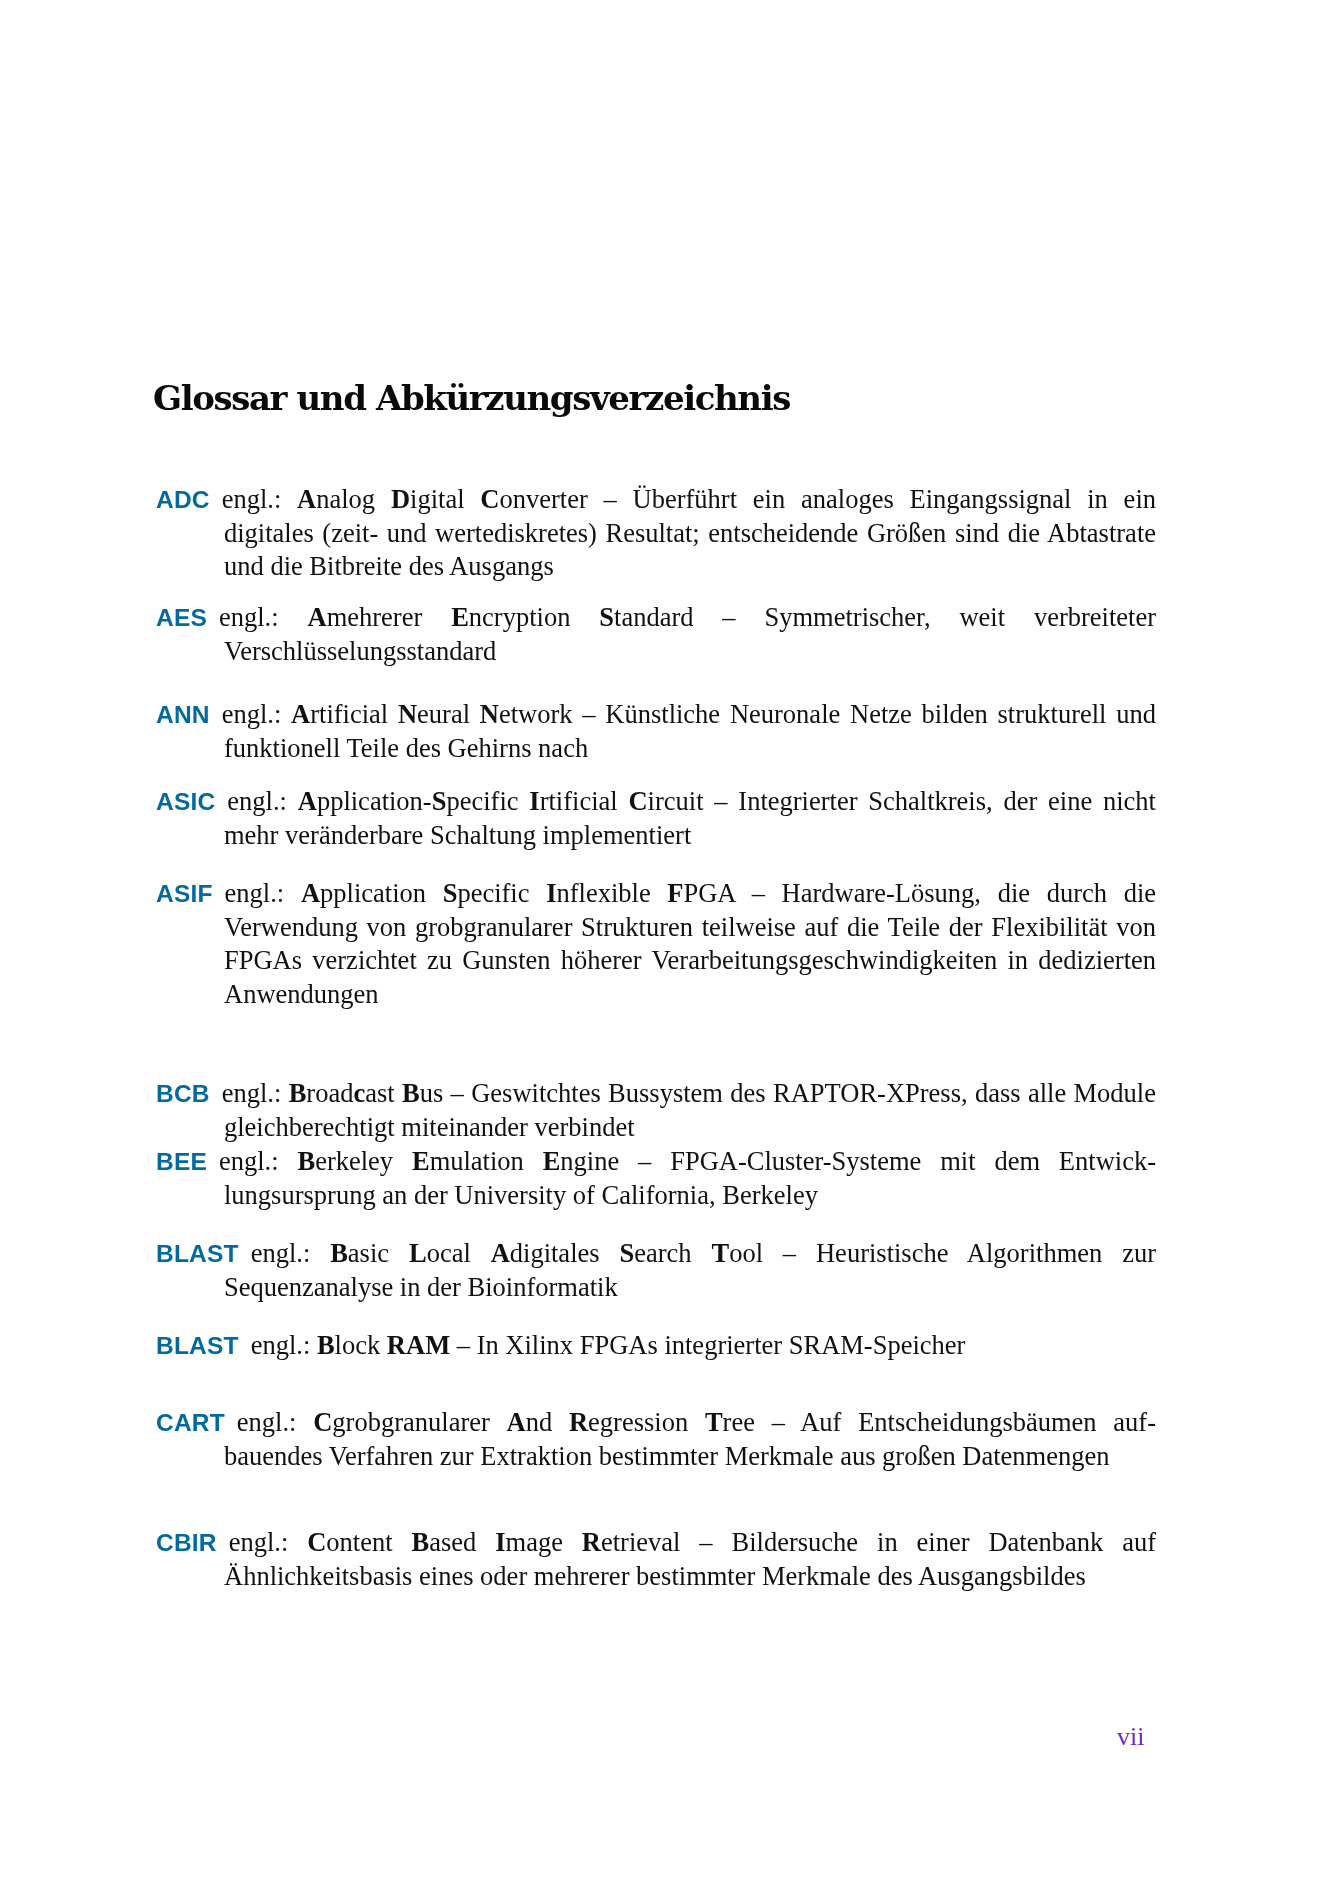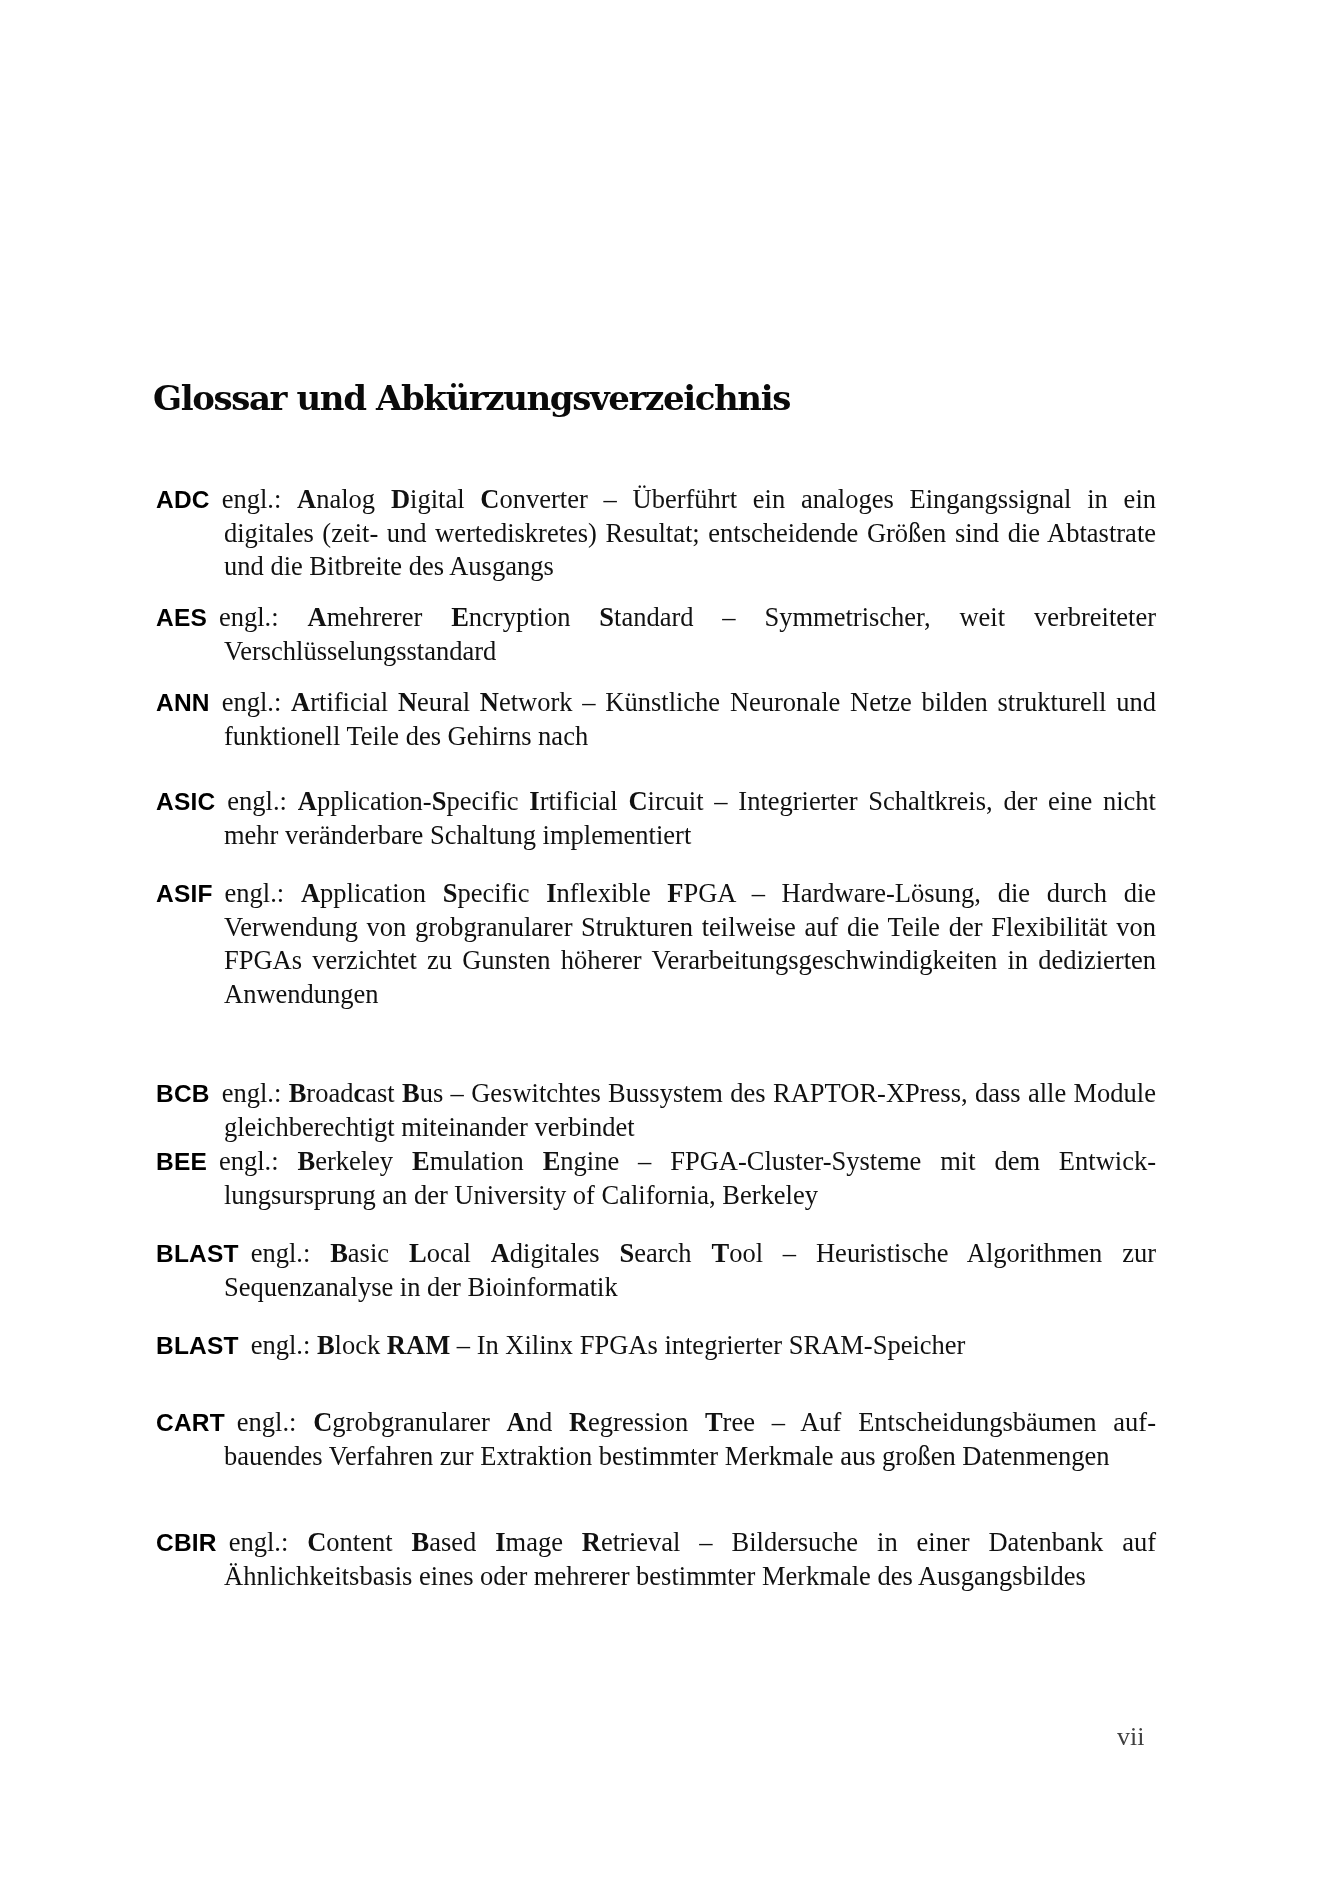--- a/index.html
+++ b/index.html
@@ -46,48 +46,48 @@
       text-indent: -68px;
       box-sizing: border-box;
       color: #111111;
     }
     .entry .term {
       font-family: "Liberation Sans", "DejaVu Sans", sans-serif;
       font-weight: bold;
       font-size: 24.5px;
       letter-spacing: 0.2px;
       margin-right: 12px;
-      color: #000000;
+      color: #0369a1;
     }
     .entry .def b {
       font-weight: bold;
     }
     .page-number {
       position: absolute;
       left: 1117px;
       top: 1722px;
       font-family: "Liberation Serif", "DejaVu Serif", serif;
       font-size: 26px;
       line-height: 30px;
-      color: #404040;
+      color: #6d28d9;
     }
   </style>
 </head>
 <body>
 
 <h1 class="page-title">Glossar und Abkürzungsverzeichnis</h1>
 
 <div class="glossary">
   <div class="entry" style="top:0px">
     <span class="term">ADC</span><span class="def"><span>engl.: </span><b>A</b><span>nalog </span><b>D</b><span>igital </span><b>C</b><span>onverter – Überführt ein analoges Eingangssignal in ein digitales (zeit- und wertediskretes) Resultat; entscheidende Größen sind die Abtastrate und die Bitbreite des Ausgangs</span></span>
   </div>
   <div class="entry" style="top:118px">
     <span class="term">AES</span><span class="def"><span>engl.: </span><b>A</b><span>mehrerer </span><b>E</b><span>ncryption </span><b>S</b><span>tandard – Symmetrischer, weit verbreiteter Verschlüsselungsstandard</span></span>
   </div>
-  <div class="entry" style="top:203px">
+  <div class="entry" style="top:215px">
     <span class="term">ANN</span><span class="def"><span>engl.: </span><b>A</b><span>rtificial </span><b>N</b><span>eural </span><b>N</b><span>etwork – Künstliche Neuronale Netze bilden struktu­rell und funktionell Teile des Gehirns nach</span></span>
   </div>
   <div class="entry" style="top:302px">
     <span class="term">ASIC</span><span class="def"><span>engl.: </span><b>A</b><span>pplication-</span><b>S</b><span>pecific </span><b>I</b><span>rtificial </span><b>C</b><span>ircuit – Integrierter Schaltkreis, der eine nicht mehr veränderbare Schaltung implementiert</span></span>
   </div>
   <div class="entry" style="top:394px">
     <span class="term">ASIF</span><span class="def"><span>engl.: </span><b>A</b><span>pplication </span><b>S</b><span>pecific </span><b>I</b><span>nflexible </span><b>F</b><span>PGA – Hardware-Lösung, die durch die Verwendung von grobgranularer Strukturen teilweise auf die Teile der Flexibilität von FPGAs verzichtet zu Gunsten höherer Verarbeitungsgeschwin­digkeiten in dedizierten Anwendungen</span></span>
   </div>
   <div class="entry" style="top:594px">
     <span class="term">BCB</span><span class="def"><span>engl.: </span><b>B</b><span>road</span><b>c</b><span>ast </span><b>B</b><span>us – Geswitchtes Bussystem des RAPTOR-XPress, dass alle Module gleichberechtigt miteinander verbindet</span></span>

